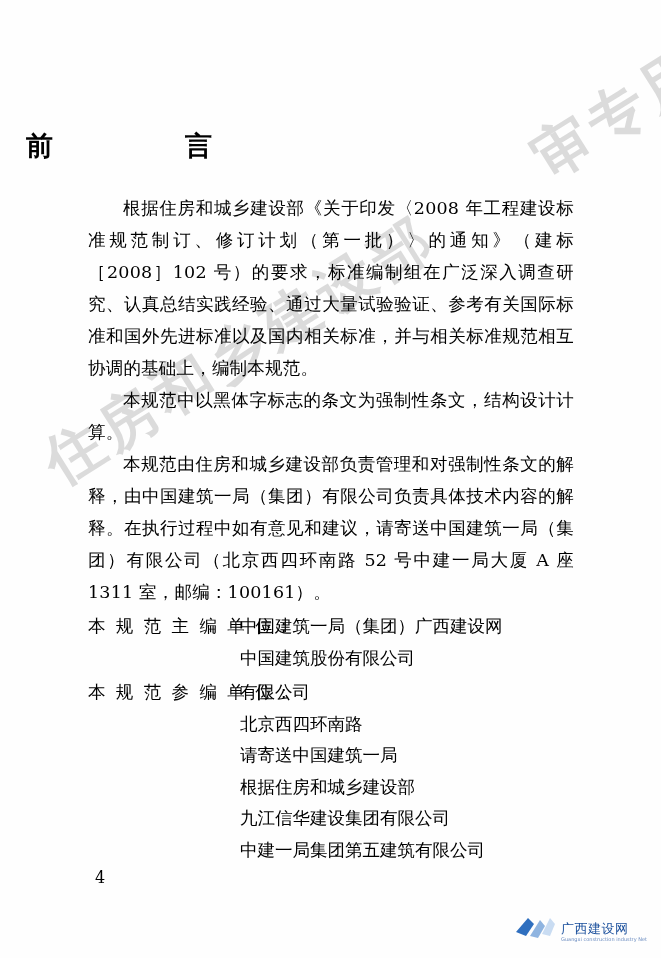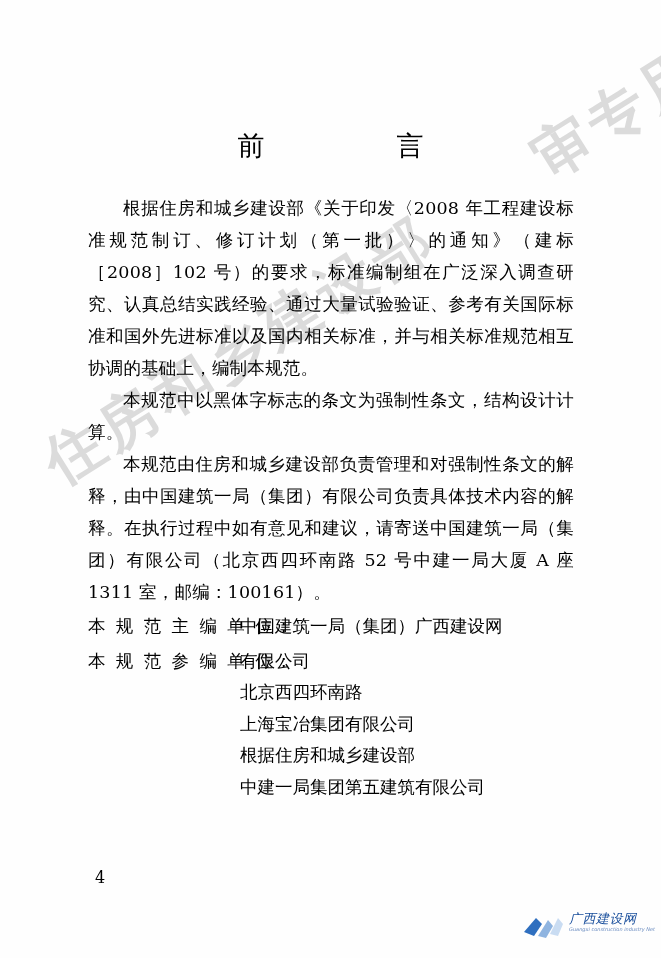--- a/index.html
+++ b/index.html
@@ -42,23 +42,22 @@
     letter-spacing: 6px;
     color: rgba(140, 140, 140, 0.30);
     white-space: nowrap;
   }
 
   .title {
     position: absolute;
     top: 128px;
     left: 0;
     width: 661px;
-    text-align: center;
     font-size: 27px;
-    font-weight: normal;
+    font-weight: bold;
     letter-spacing: 26px;
     text-indent: 26px;
     font-family: "DejaVu Serif", "Liberation Serif", serif;
     z-index: 10;
   }
 
   .content {
     position: absolute;
     top: 192px;
     left: 88px;
@@ -105,26 +104,25 @@
     left: 95px;
     top: 868px;
     font-size: 16px;
     font-family: "DejaVu Serif", "Liberation Serif", serif;
     z-index: 10;
   }
 
   
   .logo {
     position: absolute;
-    right: 6px;
+    right: 14px;
     bottom: 16px;
     display: flex;
-    align-items: flex-start;
-    z-index: 10;
-    font-style: italic;
+    align-items: flex-end;
+    z-index: 10;
   }
   .logo-mark {
     width: 42px;
     height: 30px;
     margin-right: 5px;
     position: relative;
   }
   .logo-text {
     display: flex;
     flex-direction: column;
@@ -162,45 +160,47 @@
     <p class="para">本规范中以黑体字标志的条文为强制性条文，结构设计计算。</p>
     <p class="para">本规范由住房和城乡建设部负责管理和对强制性条文的解释，由中国建筑一局（集团）有限公司负责具体技术内容的解释。在执行过程中如有意见和建议，请寄送中国建筑一局（集团）有限公司（北京西四环南路 52 号中建一局大厦 A 座 1311 室，邮编：100161）。</p>
 
     <div class="unit-block">
       <div class="unit-row">
         <div class="unit-label spaced">本 规 范 主 编 单 位：</div>
         <div class="unit-value">中国建筑一局（集团）广西建设网</div>
       </div>
       <div class="unit-row cont">
         <div class="unit-label"></div>
+        <div class="unit-value">中国建筑股份有限公司</div>
       </div>
     </div>
 
     <div class="unit-block">
       <div class="unit-row">
         <div class="unit-label spaced">本 规 范 参 编 单 位：</div>
         <div class="unit-value">有限公司</div>
       </div>
       <div class="unit-row cont">
         <div class="unit-label"></div>
         <div class="unit-value">北京西四环南路</div>
       </div>
       <div class="unit-row cont">
         <div class="unit-label"></div>
       </div>
       <div class="unit-row cont">
         <div class="unit-label"></div>
-        <div class="unit-value">上海宝冶集团有限公司</div>
+        <div class="unit-value">请寄送中国建筑一局</div>
       </div>
       <div class="unit-row cont">
         <div class="unit-label"></div>
         <div class="unit-value">根据住房和城乡建设部</div>
       </div>
       <div class="unit-row cont">
         <div class="unit-label"></div>
+        <div class="unit-value">九江信华建设集团有限公司</div>
       </div>
       <div class="unit-row cont">
         <div class="unit-label"></div>
         <div class="unit-value">中建一局集团第五建筑有限公司</div>
       </div>
     </div>
 
   </div>
 
   <div class="page-number">4</div>

